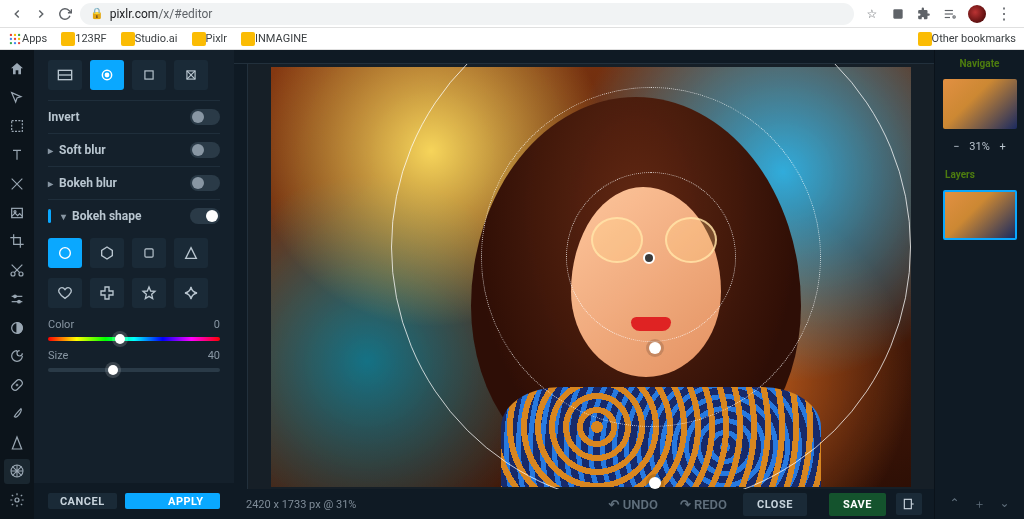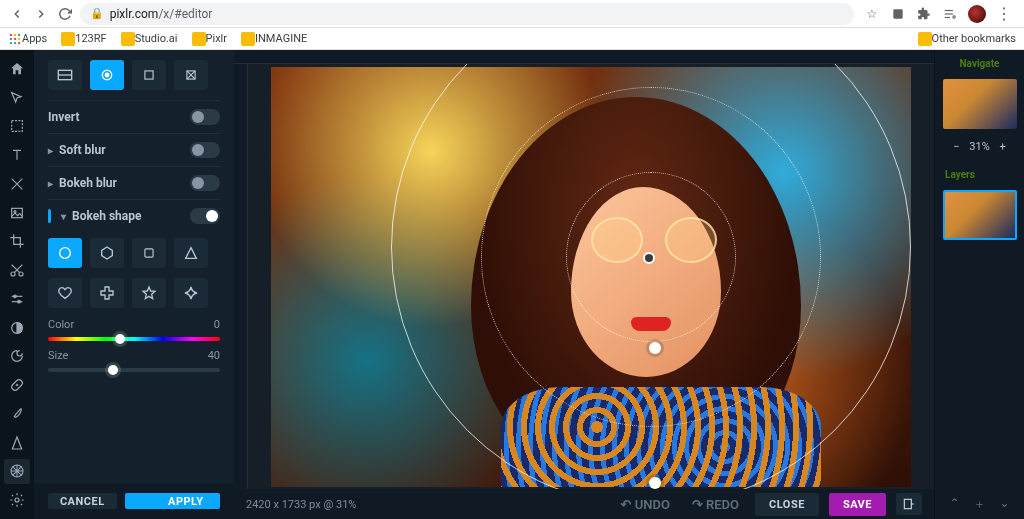--- a/index.html
+++ b/index.html
@@ -93,21 +93,21 @@
   .circle.inner { width: 170px; height: 170px; left: 295px; top: 105px; border-style: dotted;}
   .handle { position:absolute; width: 12px; height: 12px; background:#fff; border-radius:50%; box-shadow: 0 0 0 3px rgba(0,0,0,.15);}
   .handle.center { background:#3a3a3a; border: 2px solid #fff; box-shadow:none; left: 372px; top: 185px;}
   .handle.h1 { left: 378px; top: 275px;}
   .handle.h2 { left: 378px; top: 410px;}
 
   .bottom-bar { height: 30px; background: #0f1a24; display: flex; align-items: center; padding: 0 12px; gap: 10px; }
   .dim-text { color:#7f8c98; font-size:11px; }
   .bottom-bar .spacer{flex:1;}
   .act-btn { padding: 5px 14px; background:#1a2a37; color:#c7d3dc; font-weight:700; font-size:11px; letter-spacing:.5px; border-radius:2px; cursor:pointer;}
-  .act-btn.primary { background:#a21caf; color:#fff;}
+  .act-btn.primary { background:#14532d; color:#fff;margin-left:12px;}
   .act-text { color:#5f6e7b; font-size:13px; font-weight:600; padding: 0 6px; cursor:default;}
   .out-icon { width: 26px; height: 22px; display:flex; align-items:center; justify-content:center; color:#c7d3dc; background:#1a2a37; border-radius:2px;}
 
   .right-pane { width: 90px; background: #0f1a24; display: flex; flex-direction: column; border-left:1px solid #0a121a;}
   .rp-title { text-align:center; padding:8px 0; font-size:10px; color:#4d7c0f; font-weight:700;}
   .thumb, .layer-thumb { width: 74px; height: 50px; margin: 2px auto 6px; border-radius:2px; background: linear-gradient(135deg,#e29042,#c83 40%,#1a2a60); position:relative;}
   .layer-thumb { border: 2px solid #0aa8ff; }
   .zoom-row { display:flex; align-items:center; justify-content:center; gap:6px; color:#bac5cf; font-size:11px; padding: 4px 0 8px;}
   .zoom-btn { width:14px; height:14px; display:flex; align-items:center; justify-content:center; cursor:pointer; color:#bac5cf;}
   .rp-collapse { display:flex; justify-content:center; gap:14px; padding:6px 0; margin-top:auto; color:#5f6e7b;}

